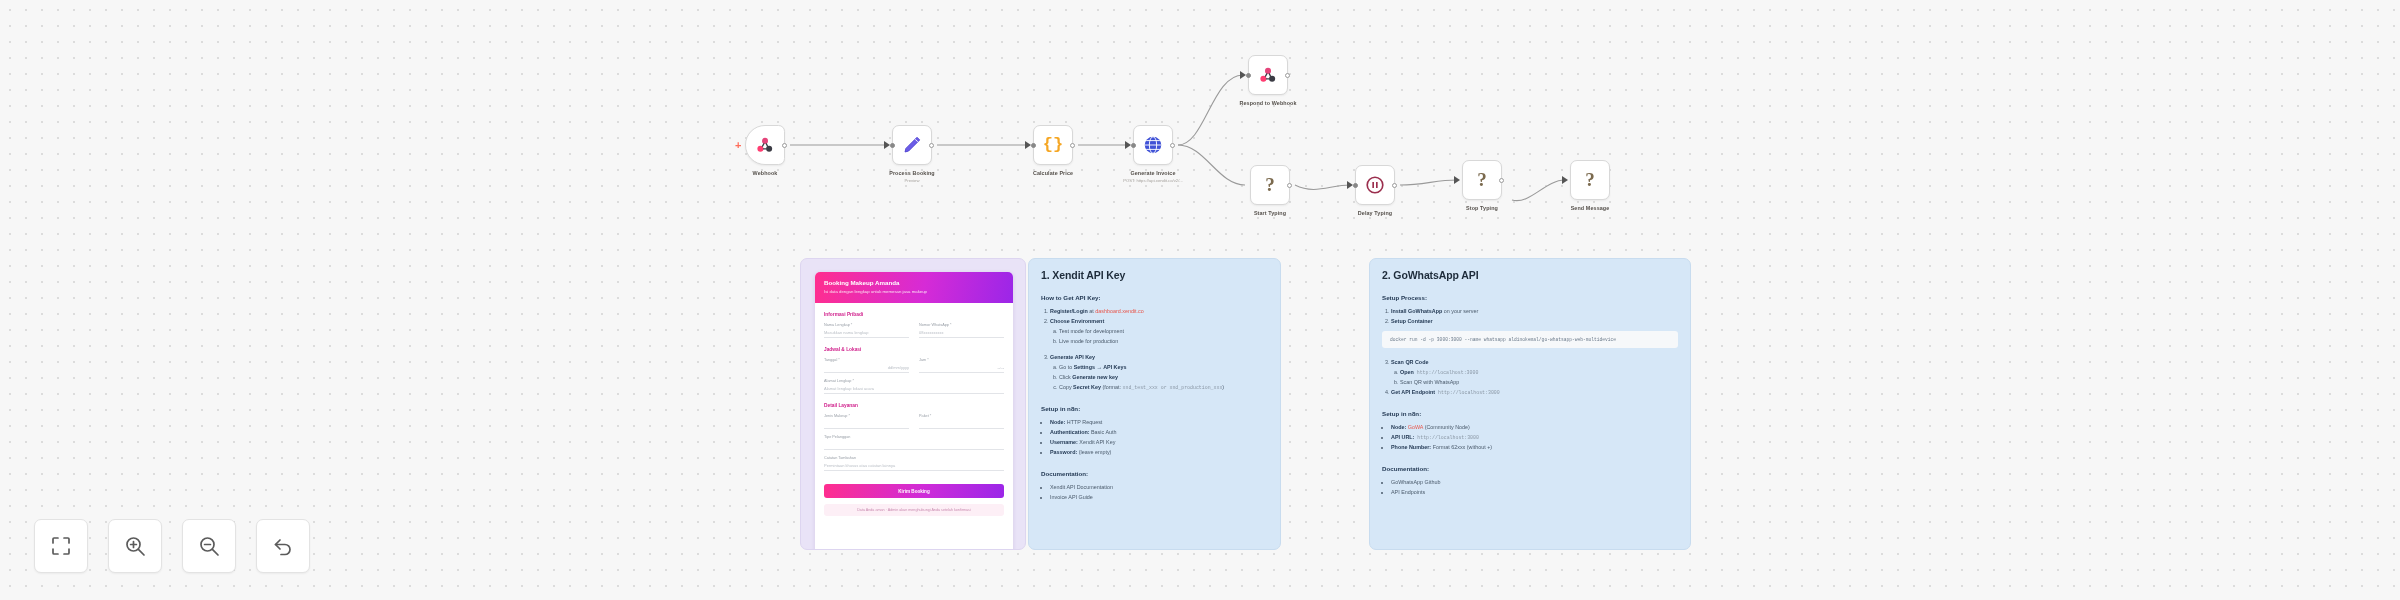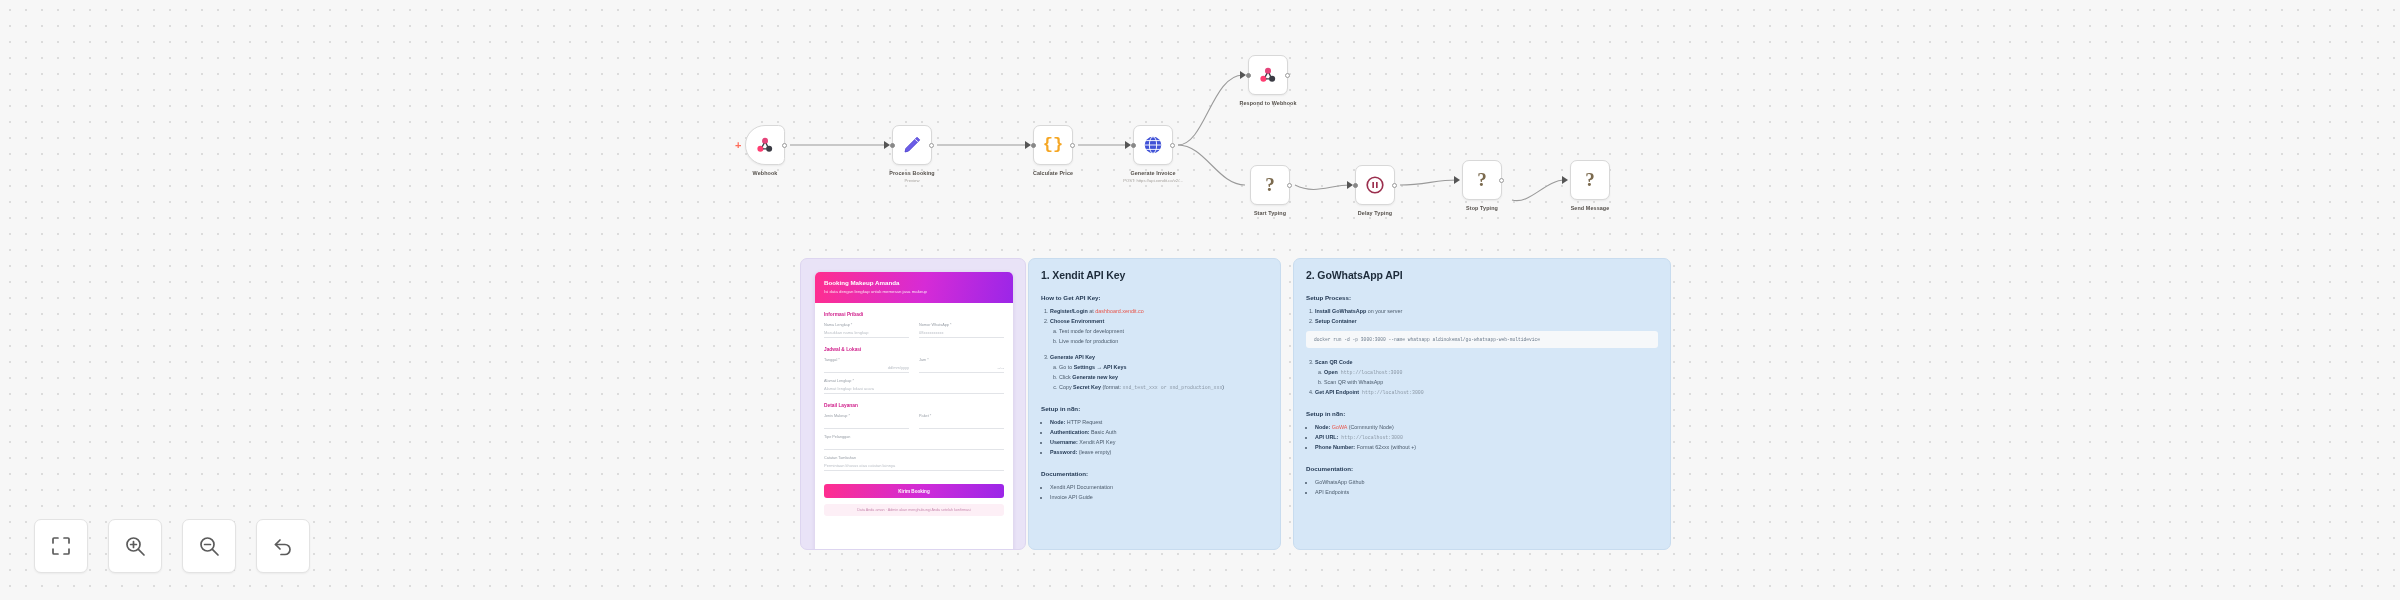--- a/index.html
+++ b/index.html
@@ -387,21 +387,21 @@
       </ul>
 
       <div class="s-head">Documentation:</div>
       <ul class="s-list">
         <li class="doclink"><span>Xendit API Documentation</span></li>
         <li class="doclink"><span>Invoice API Guide</span></li>
       </ul>
     </div>
   </div>
 
-  <div class="sticky blue" style="left:1293px;top:258px;width:378px;height:292px;">
+  <div class="sticky blue" style="left:1369px;top:258px;width:322px;height:292px;">
     <div class="sticky-title">2. GoWhatsApp API</div>
     <div class="sticky-body">
       <div class="s-head">Setup Process:</div>
       <ol class="s-list">
         <li><b>Install GoWhatsApp</b><span> on your server</span></li>
         <li><b>Setup Container</b></li>
       </ol>
       <div class="codeblock">docker run -d -p 3000:3000 --name whatsapp aldinokemal/go-whatsapp-web-multidevice</div>
       <ol class="s-list" start="3">
         <li>

